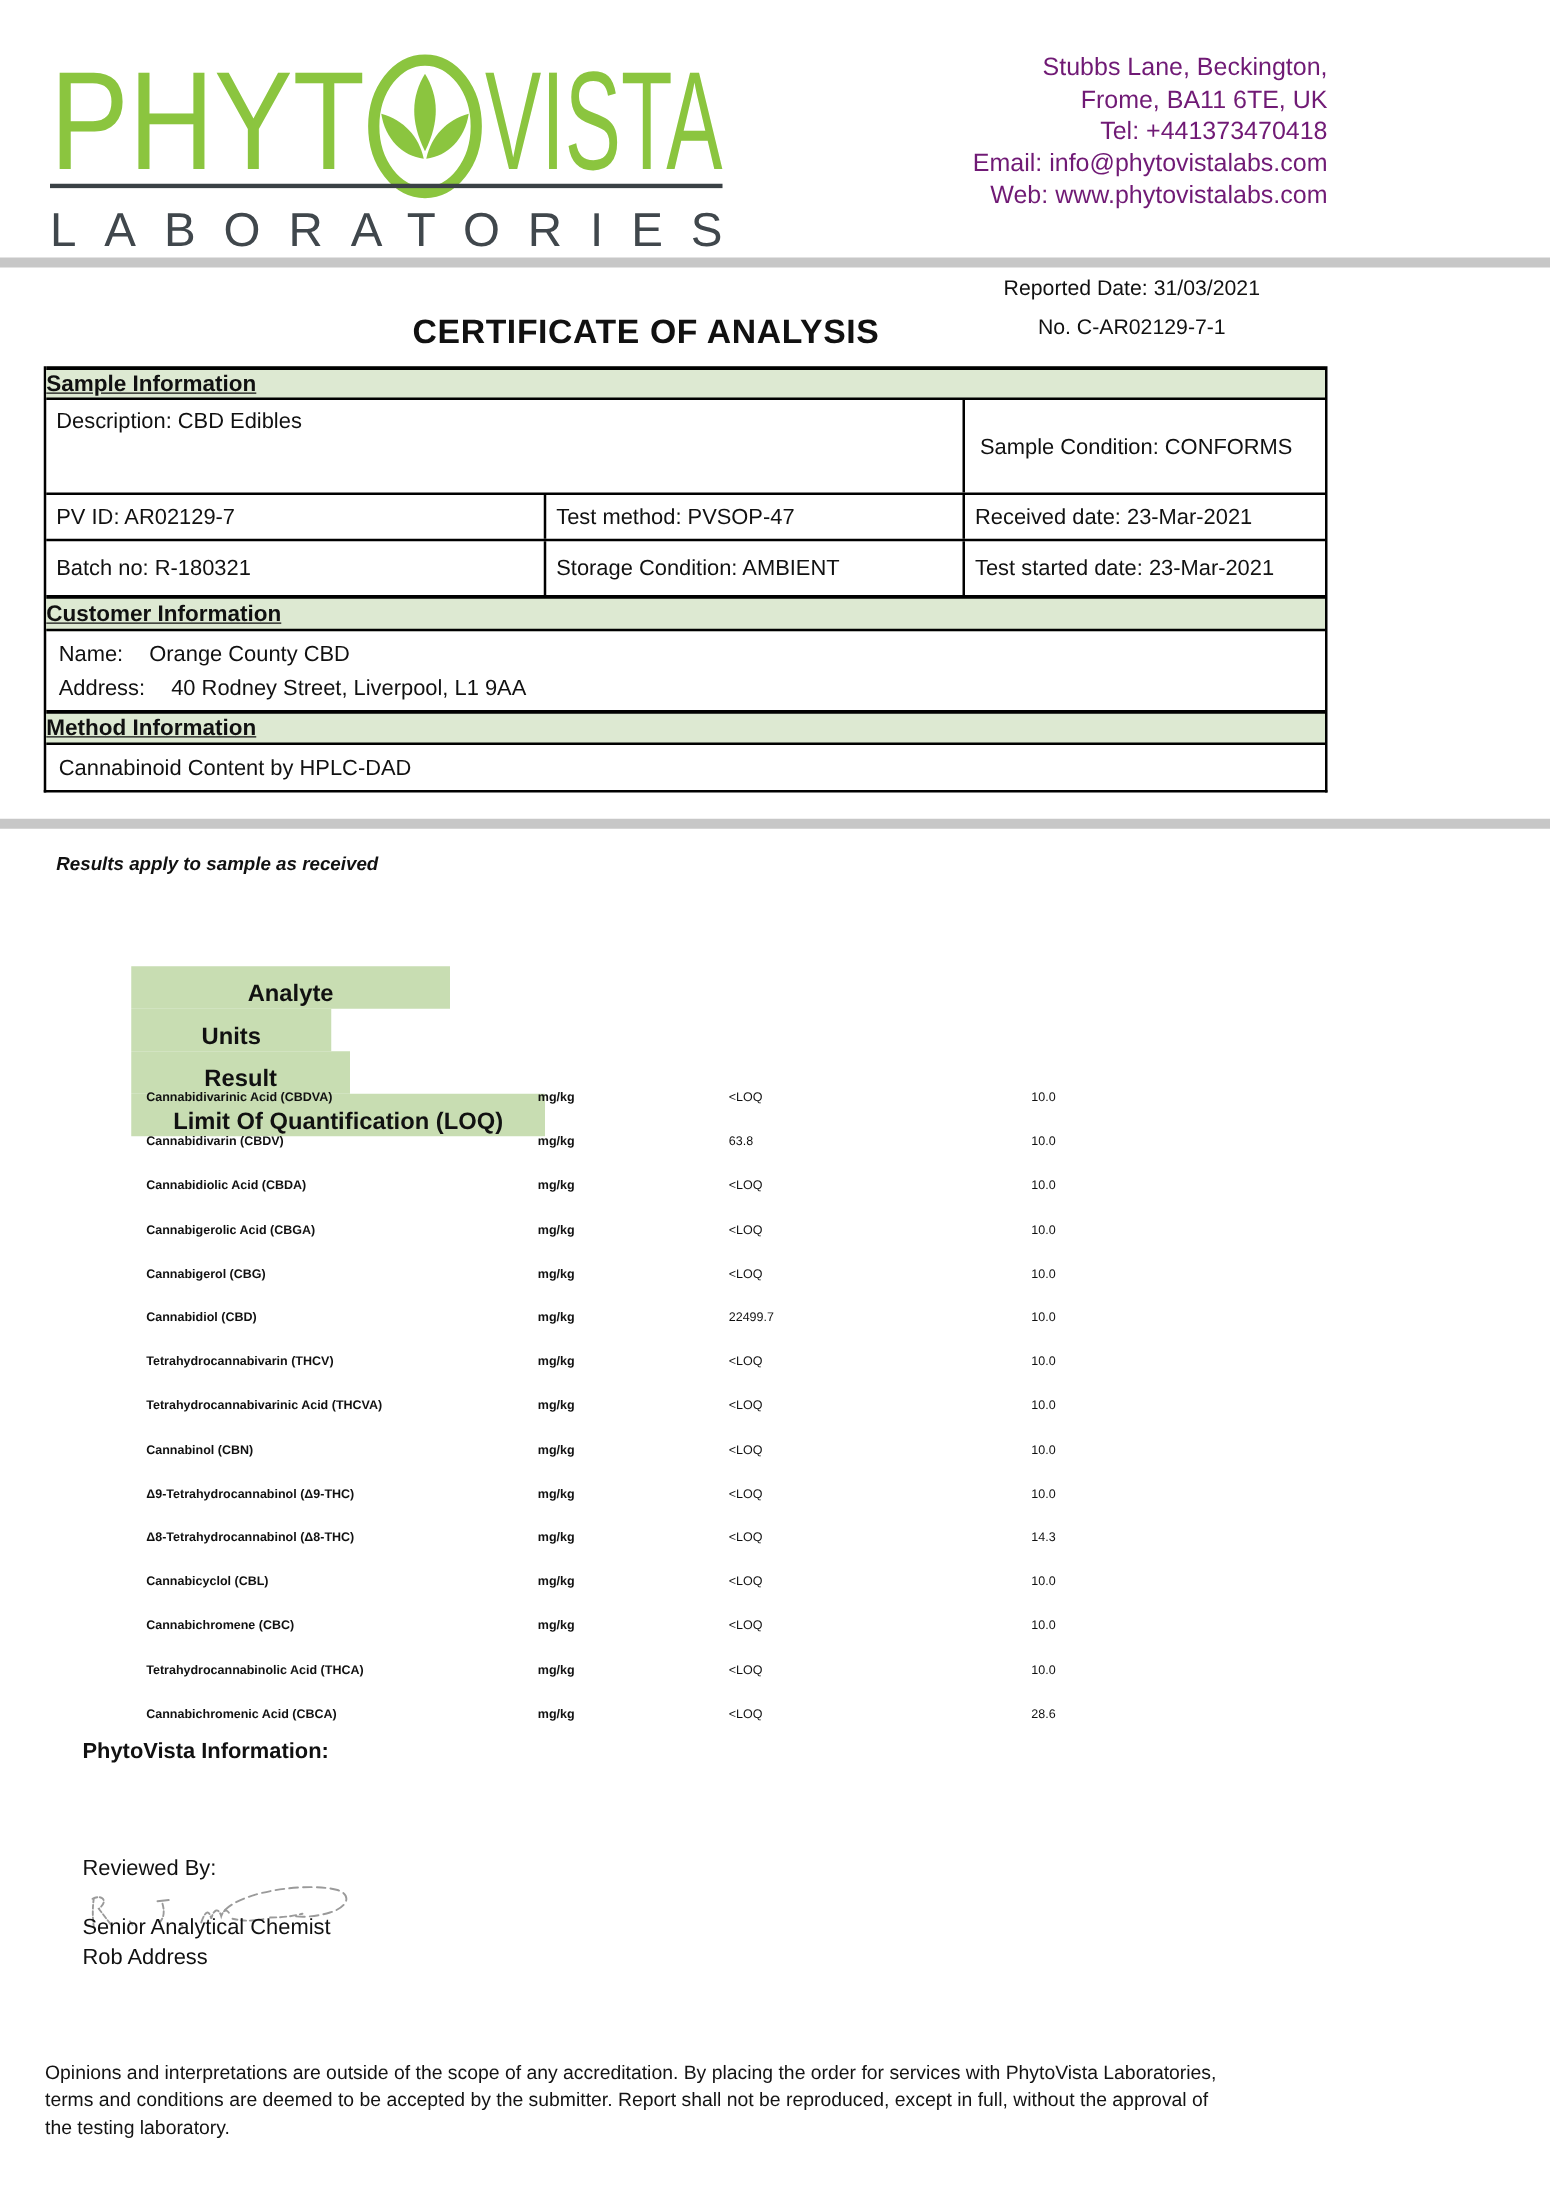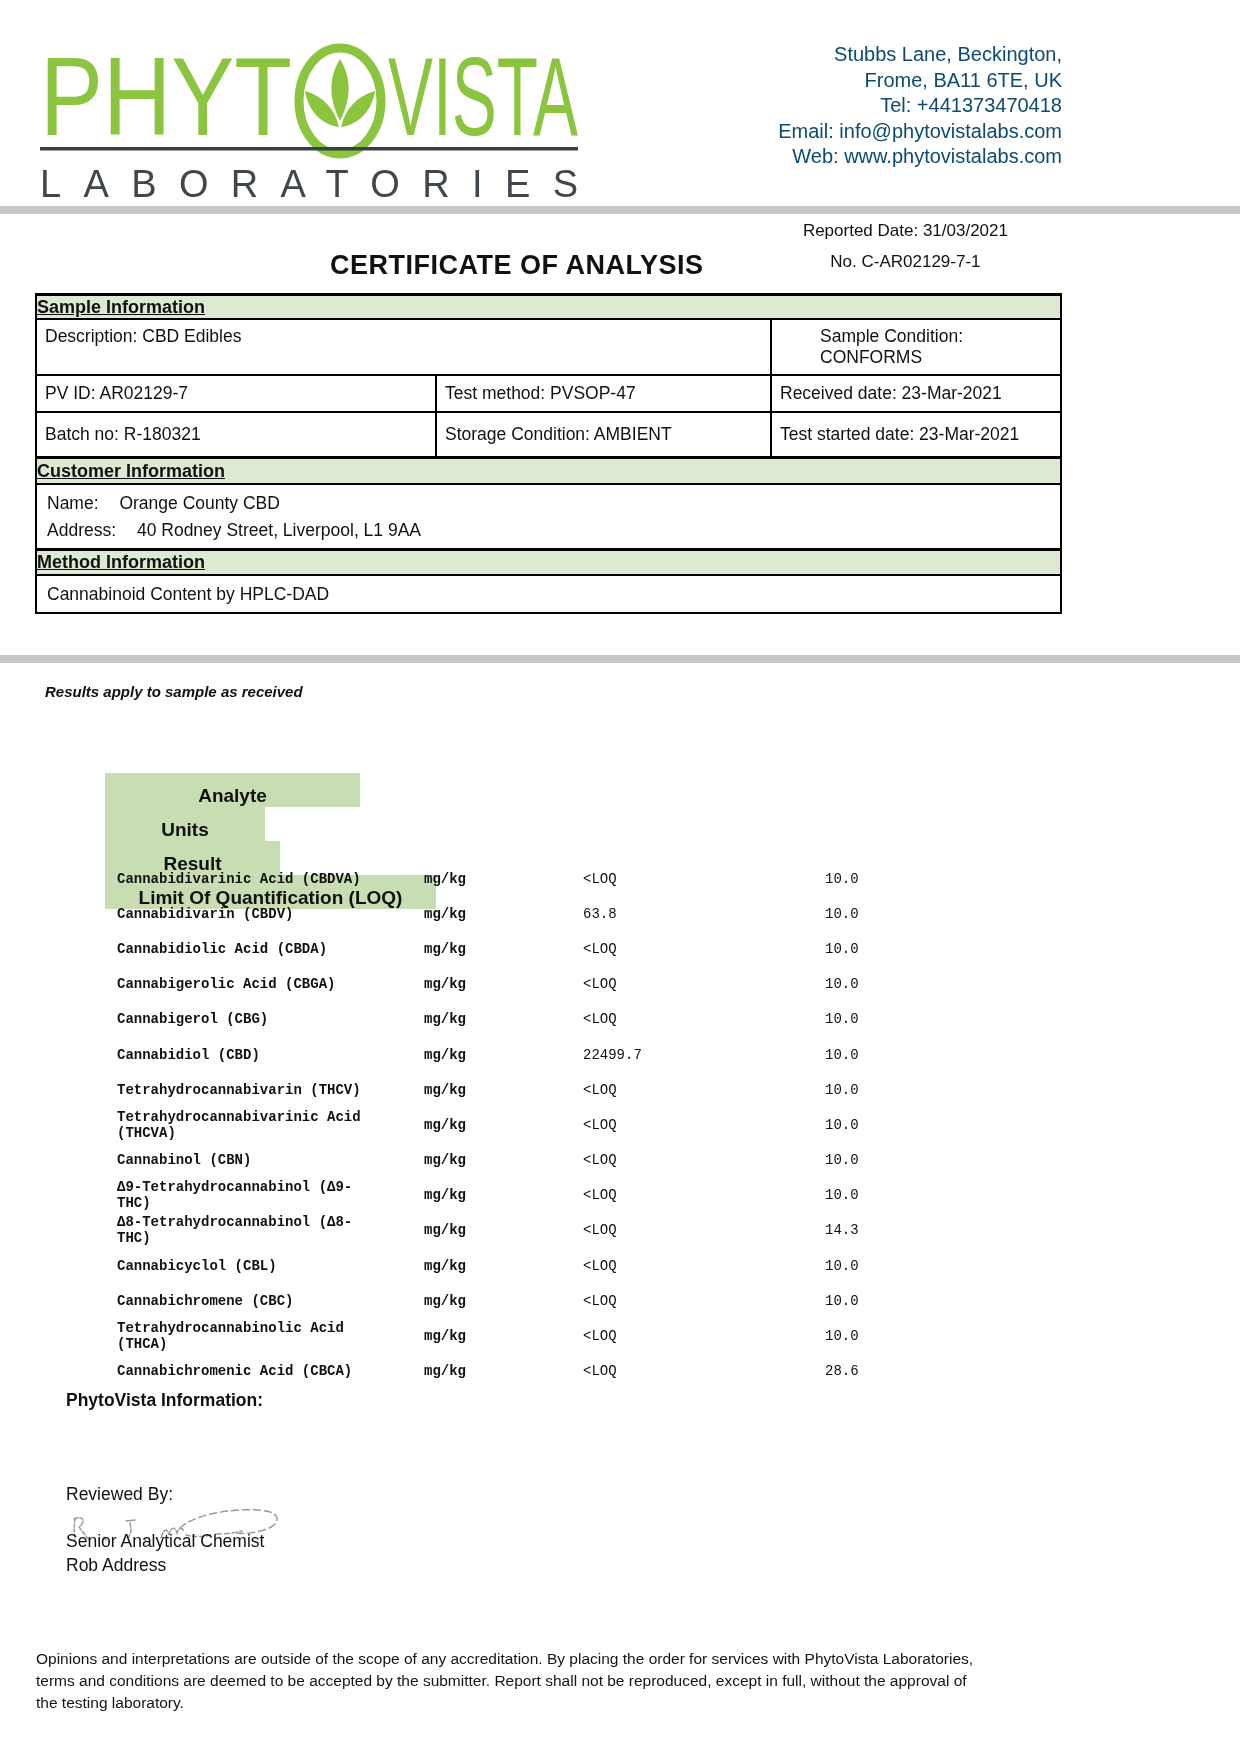--- a/index.html
+++ b/index.html
@@ -10,21 +10,21 @@
     height: 1752px;
     background: #ffffff;
     font-family: "Liberation Sans", sans-serif;
     color: #111;
     overflow: hidden;
   }
 
   
   .logo-svg { position: absolute; top: 35px; left: 40px; }
   .contact { position: absolute; top: 42px; right: 178px; text-align: right;
-             font-size: 20px; line-height: 25.5px; color: #0c4a6e; }
+             font-size: 20px; line-height: 25.5px; color: #701a75; }
 
   .graybar { position: absolute; left: 0; width: 1240px; height: 8px; background: #c7c7c7; }
   .graybar.top { top: 206px; }
   .graybar.mid { top: 655px; }
 
   .report-title { position: absolute; top: 250px; left: 330px;
                   font-size: 27px; font-weight: bold; letter-spacing: .5px; }
   .report-meta { position: absolute; top: 221px; right: 232px; text-align: center;
                  font-size: 17px; line-height: 20px; }
   .report-meta .num { margin-top: 11px; }
@@ -36,21 +36,21 @@
   .secbar { height: 27px; background: #dde9d2; border-top: 3px solid #000;
             border-bottom: 2px solid #000; display: flex; align-items: center;
             font-weight: bold; font-size: 18px; }
   .secbar .u { text-decoration: underline; }
   .secbar.h29 { height: 29px; }
   .secbar.h28 { height: 28px; }
   .irow { display: flex; border-bottom: 2px solid #000; }
   .irow:last-child, .irow.noline { border-bottom: none; }
   .cell { padding: 0 8px; display: flex; align-items: center; }
   .cell.rb { border-right: 2px solid #000; }
-  .desc-row { height: 56px; gap: 36px; }
+  .desc-row { height: 76px; }
   .desc-row .c1 { width: 735px; align-items: flex-start; padding-top: 6px; }
   .desc-row .c2 { flex: 1; padding-left: 12px; }
   .trip-row .c1 { width: 400px; }
   .trip-row .c2 { width: 335px; }
   .trip-row .c3 { flex: 1; }
   .row-pv { height: 37px; }
   .row-batch { height: 43px; }
   .cust-box { height: 63px; padding: 8px 10px 7px 10px;
               display: flex; flex-direction: column; justify-content: space-between; }
   .cust-line .lbl { display: inline-block; }
@@ -61,21 +61,21 @@
   .results-note { position: absolute; top: 683px; left: 45px;
                   font-size: 15px; font-style: italic; font-weight: bold; }
   .rtable { position: absolute; top: 773px; left: 105px; width: 925px; }
   .rhead { display: flex; height: 78px; font-weight: bold; font-size: 19px; flex-direction: column; }
   .rhead .hc { background: #c8ddb2; padding-top: 12px; text-align: center; }
   .rhead .hc1 { width: 255px; margin-right: 4px; }
   .rhead .hc2 { width: 160px; }
   .rhead .hc3 { width: 175px; }
   .rhead .hc4 { width: 331px; }
   .rbody { padding-top: 10px; }
-  .rrow { display: flex; height: 35.2px; align-items: center; font-size: 14px; font-family: Liberation Mono, monospace; }
+  .rrow { display: flex; height: 35.2px; align-items: center; font-size: 10px; }
   .rrow .a { width: 265px; padding-left: 12px; font-weight: bold; }
   .rrow .u2 { width: 150px; text-align: center; font-weight: bold; }
   .rrow .r { width: 175px; padding-left: 63px; }
   .rrow .l { flex: 1; padding-left: 130px; }
 
   
   .addl { position: absolute; top: 1390px; left: 66px; font-size: 17.5px; font-weight: bold; }
   .reviewed { position: absolute; top: 1484px; left: 66px; font-size: 17.5px; }
   .sig { position: absolute; top: 1502px; left: 68px; }
   .rev-name { position: absolute; top: 1555px; left: 66px; font-size: 17.5px; }

